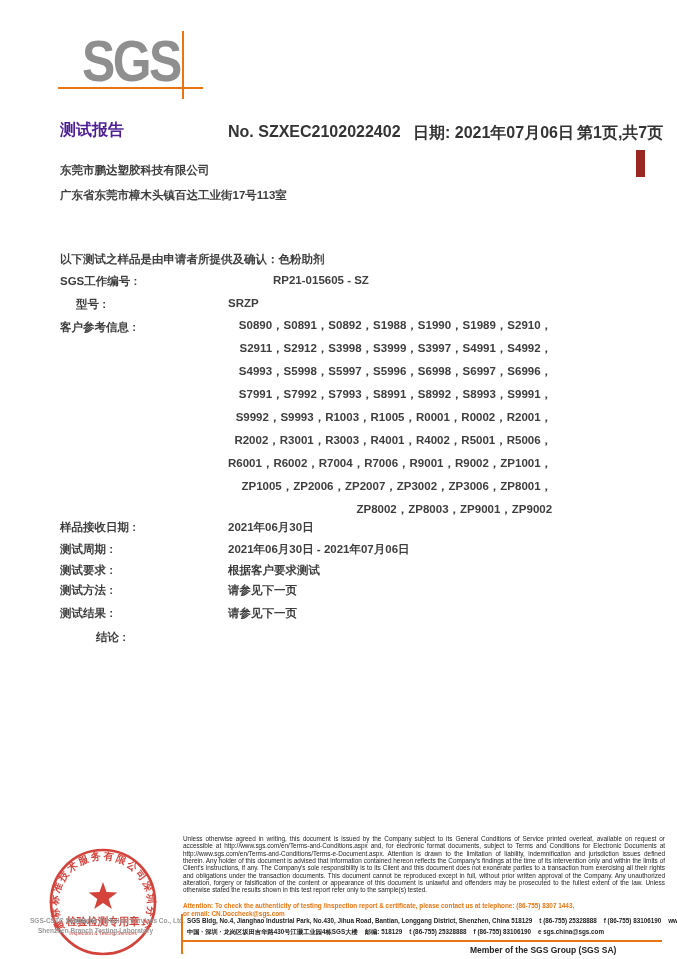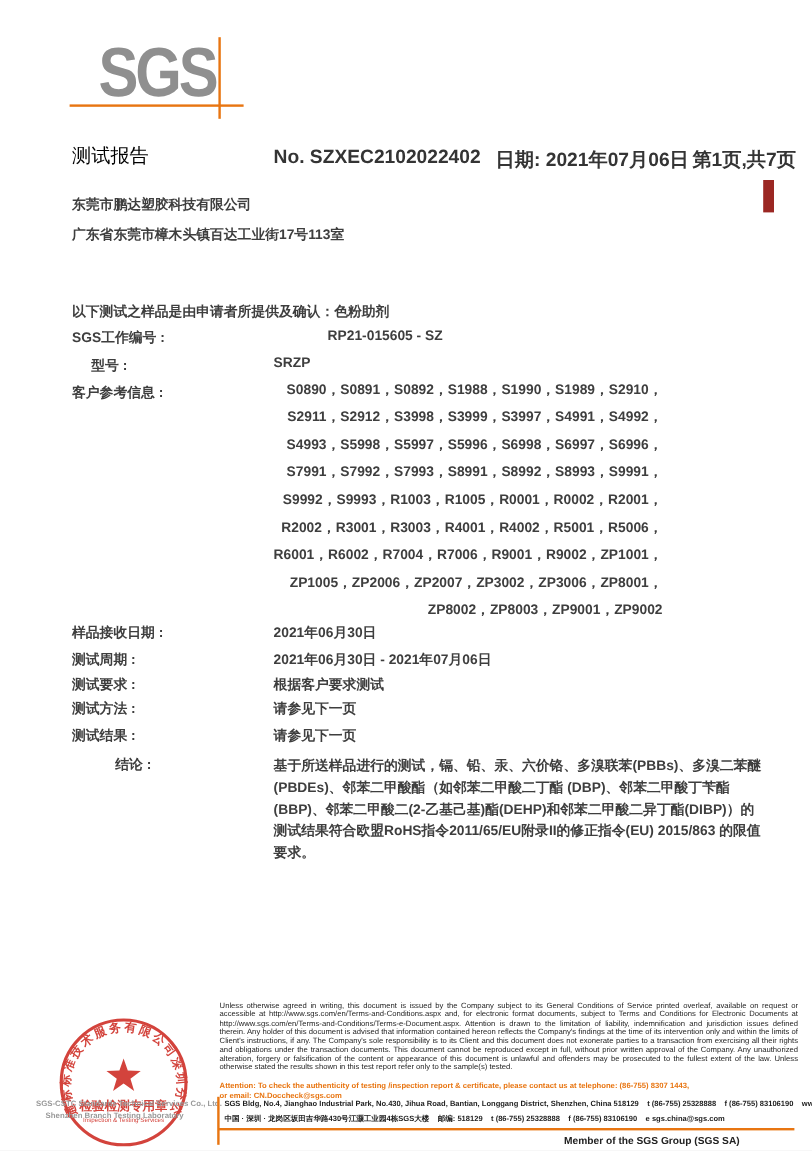--- a/index.html
+++ b/index.html
@@ -8,21 +8,21 @@
     margin:0 auto;overflow:hidden;
     font-family:"Liberation Sans", sans-serif;color:#3c3c3c;
   }
   .abs{position:absolute;}
   
   .logo-text{font-weight:bold;color:#8f8f8f;font-size:58px;letter-spacing:-3px;
     line-height:1;transform:scaleX(.86);transform-origin:left top;}
   .logo-hline{background:#e87511;height:2px;}
   .logo-vline{background:#e87511;width:2px;}
   
-  .doc-title{font-size:16px;font-weight:normal;color:#000000;}
+  .doc-title{font-size:16px;font-weight:bold;color:#4c1d95;}
   .hdr{font-size:16px;font-weight:600;color:#343434;}
   
   .body-txt{font-size:11.5px;font-weight:600;color:#3e3e3e;white-space:nowrap;}
   .ref-lines div{height:23px;line-height:23px;}
   .conclusion{font-size:11.5px;font-weight:600;color:#3e3e3e;width:412px;
     line-height:18px;white-space:normal;}
   .red-mark{background:#9b2723;}
   
   .fineprint{font-size:6.4px;line-height:7.35px;color:#1d1d1d;width:482px;
     text-align:justify;font-weight:500;}
@@ -82,21 +82,20 @@
   <div class="abs body-txt" style="left:60px;top:563px;">测试要求 :</div>
   <div class="abs body-txt" style="left:228px;top:563px;">根据客户要求测试</div>
 
   <div class="abs body-txt" style="left:60px;top:583px;">测试方法 :</div>
   <div class="abs body-txt" style="left:228px;top:583px;">请参见下一页</div>
 
   <div class="abs body-txt" style="left:60px;top:606px;">测试结果 :</div>
   <div class="abs body-txt" style="left:228px;top:606px;">请参见下一页</div>
 
   <div class="abs body-txt" style="left:68px;top:630px;margin-left:28px;">结论 :</div>
-  <div class="abs conclusion" style="left:228px;top:630px;">基于所送样品进行的测试，镉、铅、汞、六价铬、多溴联苯(PBBs)、多溴二苯醚(PBDEs)、邻苯二甲酸酯（如邻苯二甲酸二丁酯 (DBP)、邻苯二甲酸丁苄酯(BBP)、邻苯二甲酸二(2-乙基己基)酯(DEHP)和邻苯二甲酸二异丁酯(DIBP)）的测试结果符合欧盟RoHS指令2011/65/EU附录II的修正指令(EU) 2015/863 的限值要求。</div>
 
   <svg class="abs stamp-svg" style="left:44px;top:845px;" width="118" height="114" viewBox="0 0 118 114">
     <defs>
       <path id="ringpath" d="M 22 85 A 45 45 0 1 1 96 85"></path>
     </defs>
     <circle cx="59" cy="57" r="52" fill="none" stroke="#d0342c" stroke-width="2.6"></circle>
     <text font-size="10" fill="#d0342c" letter-spacing="2" font-weight="bold">
       <textPath href="#ringpath" startOffset="2">通标标准技术服务有限公司深圳分公司</textPath>
     </text>
     <polygon fill="#d0342c" points="59,37 62.5,47.1 73.3,47.4 64.7,53.9 67.8,64.1 59,58 50.2,64.1 53.3,53.9 44.7,47.4 55.5,47.1"></polygon>

